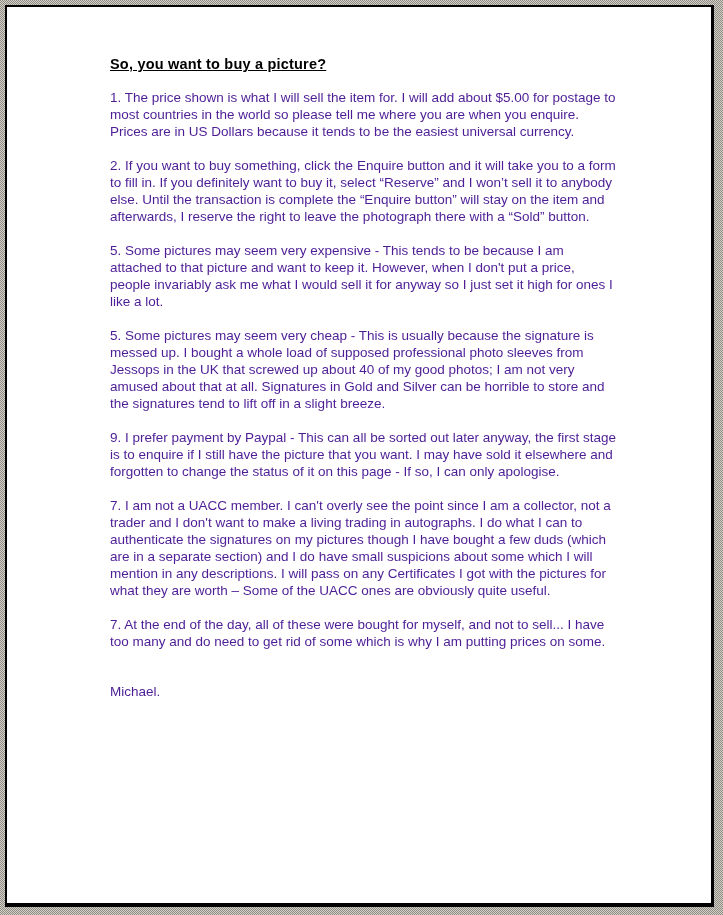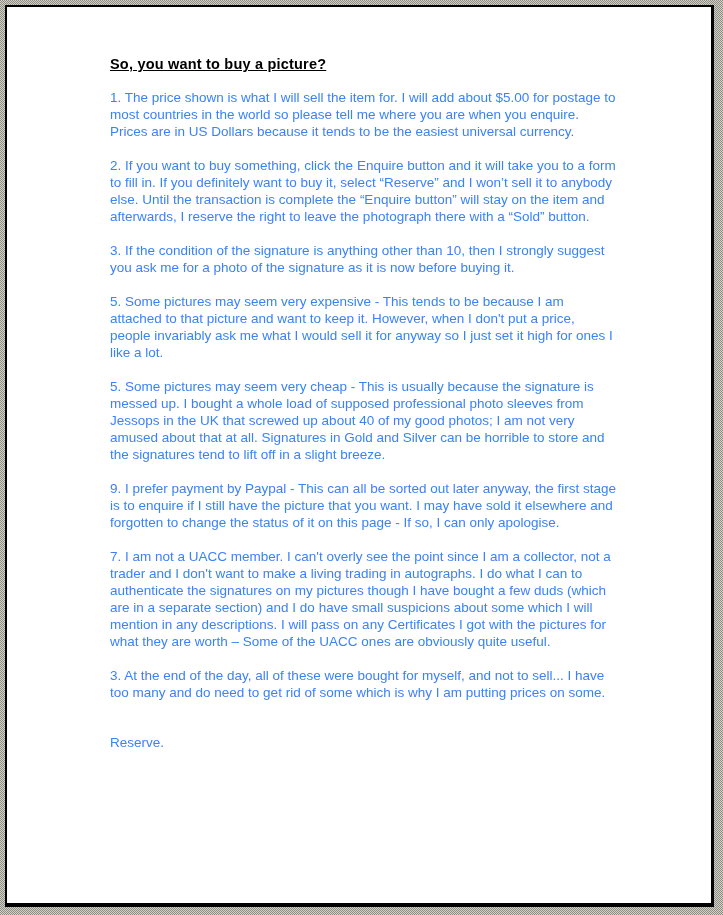--- a/index.html
+++ b/index.html
@@ -38,38 +38,37 @@
     font-size: 14.5px;
     font-weight: bold;
     color: #000000;
     text-decoration: underline;
     letter-spacing: 0.2px;
   }
   .body-text p {
     margin: 17px 0;
     font-size: 13.5px;
     line-height: 17px;
-    color: #3b82f6;
+    color: #4c1d95;
     width: 507px;
   }
   .signature {
     margin-top: 33px !important;
   }
 </style>
 </head>
 <body>
 
 <div class="page">
   <div class="content">
     <h1 class="heading">So, you want to buy a picture?</h1>
     <div class="body-text">
       <p>1. The price shown is what I will sell the item for. I will add about $5.00 for postage to most countries in the world so please tell me where you are when you enquire. Prices are in US Dollars because it tends to be the easiest universal currency.</p>
       <p>2. If you want to buy something, click the Enquire button and it will take you to a form to fill in. If you definitely want to buy it, select “Reserve” and I won’t sell it to anybody else. Until the transaction is complete the “Enquire button” will stay on the item and afterwards, I reserve the right to leave the photograph there with a “Sold” button.</p>
-      <p>3. If the condition of the signature is anything other than 10, then I strongly suggest you ask me for a photo of the signature as it is now before buying it.</p>
       <p>5. Some pictures may seem very expensive - This tends to be because I am attached to that picture and want to keep it. However, when I don't put a price, people invariably ask me what I would sell it for anyway so I just set it high for ones I like a lot.</p>
       <p>5. Some pictures may seem very cheap - This is usually because the signature is messed up. I bought a whole load of supposed professional photo sleeves from Jessops in the UK that screwed up about 40 of my good photos; I am not very amused about that at all. Signatures in Gold and Silver can be horrible to store and the signatures tend to lift off in a slight breeze.</p>
       <p>9. I prefer payment by Paypal - This can all be sorted out later anyway, the first stage is to enquire if I still have the picture that you want. I may have sold it elsewhere and forgotten to change the status of it on this page - If so, I can only apologise.</p>
       <p>7. I am not a UACC member. I can't overly see the point since I am a collector, not a trader and I don't want to make a living trading in autographs. I do what I can to authenticate the signatures on my pictures though I have bought a few duds (which are in a separate section) and I do have small suspicions about some which I will mention in any descriptions. I will pass on any Certificates I got with the pictures for what they are worth – Some of the UACC ones are obviously quite useful.</p>
-      <p>3. At the end of the day, all of these were bought for myself, and not to sell... I have too many and do need to get rid of some which is why I am putting prices on some.</p>
-      <p class="signature">Reserve.</p>
+      <p>7. At the end of the day, all of these were bought for myself, and not to sell... I have too many and do need to get rid of some which is why I am putting prices on some.</p>
+      <p class="signature">Michael.</p>
     </div>
   </div>
 </div>
 
 </body></html>

